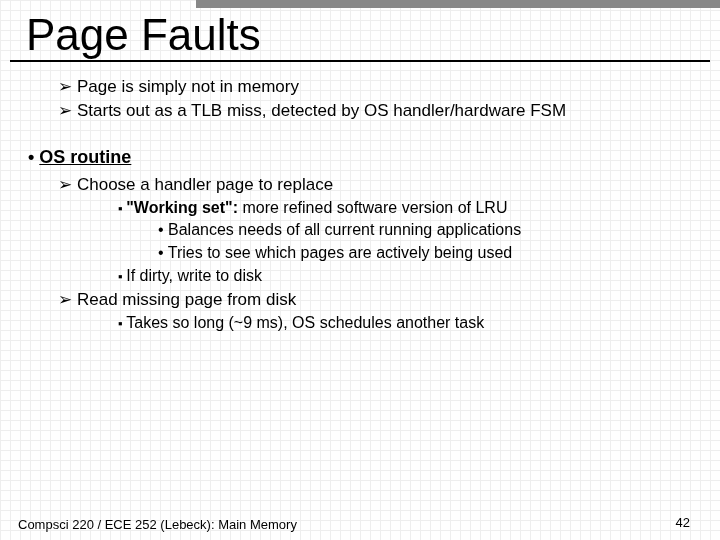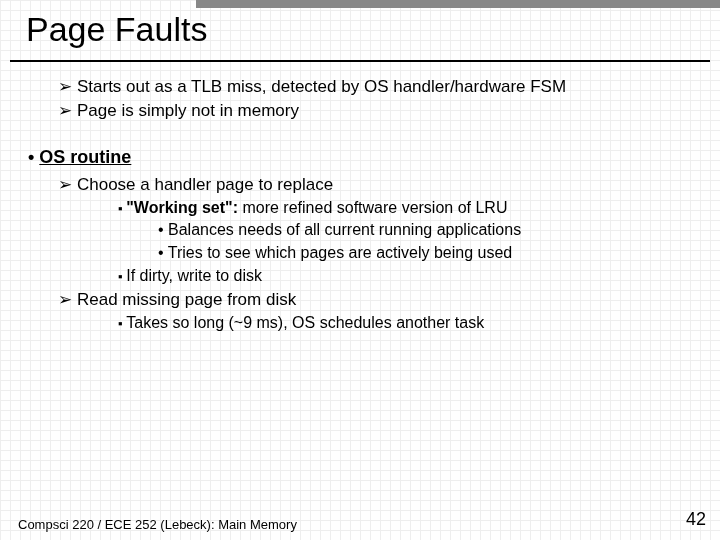--- a/index.html
+++ b/index.html
@@ -23,21 +23,21 @@
   .topbar {
     position: absolute;
     top: 0; left: 196px; right: 0;
     height: 8px;
     background: #888;
   }
   .title {
     position: absolute;
     top: 10px;
     left: 26px;
-    font-size: 34px;
+    font-size: 44px;
     color: #000;
     font-family: "Comic Sans MS", "Trebuchet MS", Verdana, sans-serif;
   }
   .hr {
     position: absolute;
     top: 60px;
     left: 10px;
     right: 10px;
     height: 2px;
     background: #000;
@@ -66,37 +66,37 @@
   .footer-left {
     position: absolute;
     bottom: 8px;
     left: 18px;
     font-size: 13px;
     color: #000;
   }
   .footer-right {
     position: absolute;
     bottom: 10px;
-    right: 14px;
-    font-size: 18px;
+    right: 30px;
+    font-size: 13px;
     color: #000;
   }
 </style>
 </head>
 <body>
 
 <div class="slide">
   <div class="topbar"></div>
   <div class="title">Page Faults</div>
   <div class="hr"></div>
 
   <div class="body">
 
+    <div class="lv2">Page is simply not in memory</div>
     <div class="lv2">Starts out as a TLB miss, detected by OS handler/hardware FSM</div>
-    <div class="lv2">Page is simply not in memory</div>
 
     <div class="spacer"></div>
 
     <div class="lv1 bullet-dot">
       <span class="label">OS routine</span>
     </div>
     <div class="lv2">Choose a handler page to replace</div>
     <div class="lv3">
       <span class="bold">"Working set":</span><span> more refined software version of LRU</span>
     </div>

